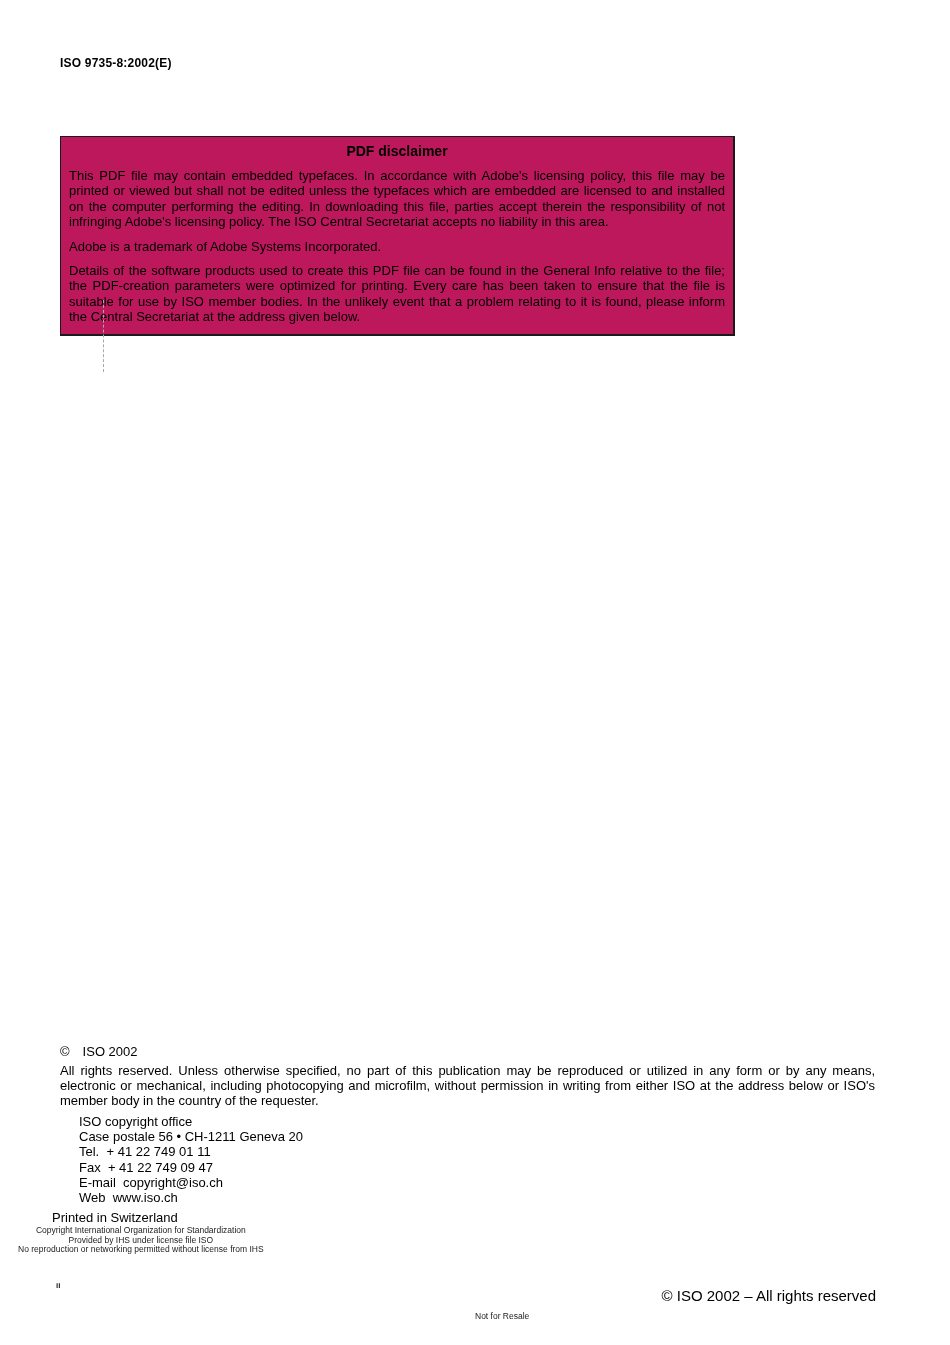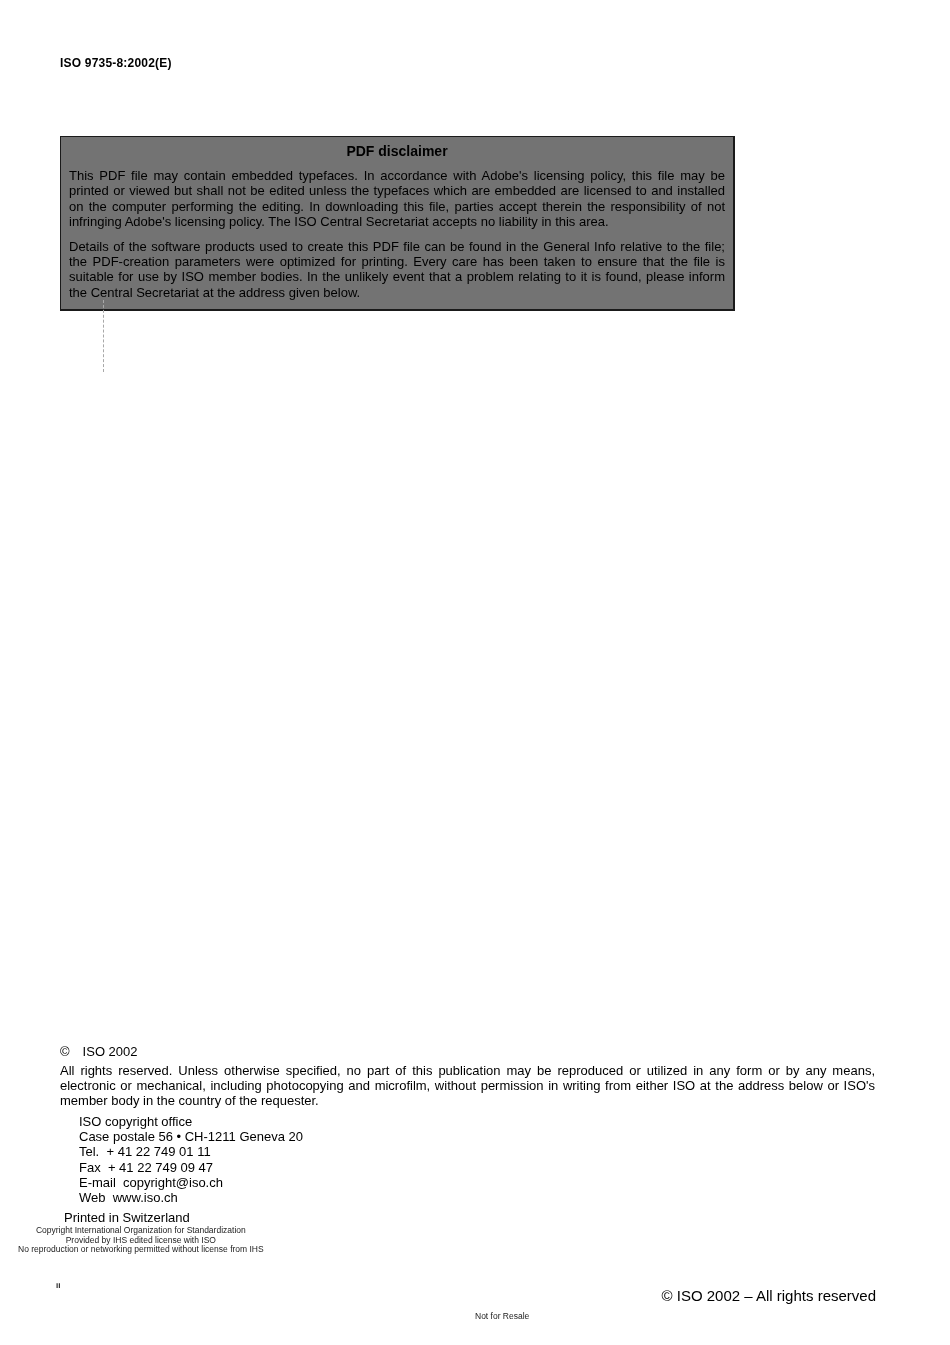--- a/index.html
+++ b/index.html
@@ -22,21 +22,21 @@
   }
   .disclaimer-box {
     position: absolute;
     left: 60px;
     top: 136px;
     width: 675px;
     border: 1px solid #1a1a1a;
     border-right-width: 2px;
     border-bottom-width: 2px;
     padding: 6px 8px 9px 8px;
-    background: #737373;
+    background: #be185d;
   }
   .disclaimer-title {
     text-align: center;
     font-weight: bold;
     font-size: 14px;
     margin-bottom: 9px;
   }
   .disclaimer-box p {
     font-size: 13px;
     line-height: 15.4px;
@@ -71,21 +71,21 @@
   .address-block {
     position: absolute;
     left: 79px;
     top: 1114px;
     font-size: 13px;
     line-height: 15.2px;
   }
   .address-block div { white-space: pre; }
   .printed-in {
     position: absolute;
-    left: 64px;
+    left: 52px;
     top: 1210px;
     font-size: 13px;
   }
   .footer-page-number {
     position: absolute;
     left: 56px;
     top: 1281px;
     font-size: 8px;
     font-weight: bold;
     color: #222;
@@ -115,20 +115,21 @@
   }
 </style>
 </head>
 <body>
 
 <div class="page-header">ISO 9735-8:2002(E)</div>
 
 <div class="disclaimer-box">
   <div class="disclaimer-title">PDF disclaimer</div>
   <p>This PDF file may contain embedded typefaces. In accordance with Adobe's licensing policy, this file may be printed or viewed but shall not be edited unless the typefaces which are embedded are licensed to and installed on the computer performing the editing. In downloading this file, parties accept therein the responsibility of not infringing Adobe's licensing policy. The ISO Central Secretariat accepts no liability in this area.</p>
+  <p>Adobe is a trademark of Adobe Systems Incorporated.</p>
   <p>Details of the software products used to create this PDF file can be found in the General Info relative to the file; the PDF-creation parameters were optimized for printing. Every care has been taken to ensure that the file is suitable for use by ISO member bodies. In the unlikely event that a problem relating to it is found, please inform the Central Secretariat at the address given below.</p>
 </div>
 
 <div class="scan-artifact"></div>
 
 <div class="copyright-line">
   <span>©</span><span class="year">ISO 2002</span>
 </div>
 
 <div class="rights-paragraph">All rights reserved. Unless otherwise specified, no part of this publication may be reproduced or utilized in any form or by any means, electronic or mechanical, including photocopying and microfilm, without permission in writing from either ISO at the address below or ISO's member body in the country of the requester.</div>
@@ -141,19 +142,19 @@
   <div>E-mail  copyright@iso.ch</div>
   <div>Web  www.iso.ch</div>
 </div>
 
 <div class="printed-in">Printed in Switzerland</div>
 
 <div class="footer-page-number">ii</div>
 
 <div class="footer-provider">
   <div>Copyright International Organization for Standardization</div>
-  <div>Provided by IHS edited license with ISO</div>
+  <div>Provided by IHS under license file ISO</div>
   <div>No reproduction or networking permitted without license from IHS</div>
 </div>
 
 <div class="footer-resale">Not for Resale</div>
 
 <div class="footer-rights">© ISO 2002 – All rights reserved</div>
 
 </body></html>

